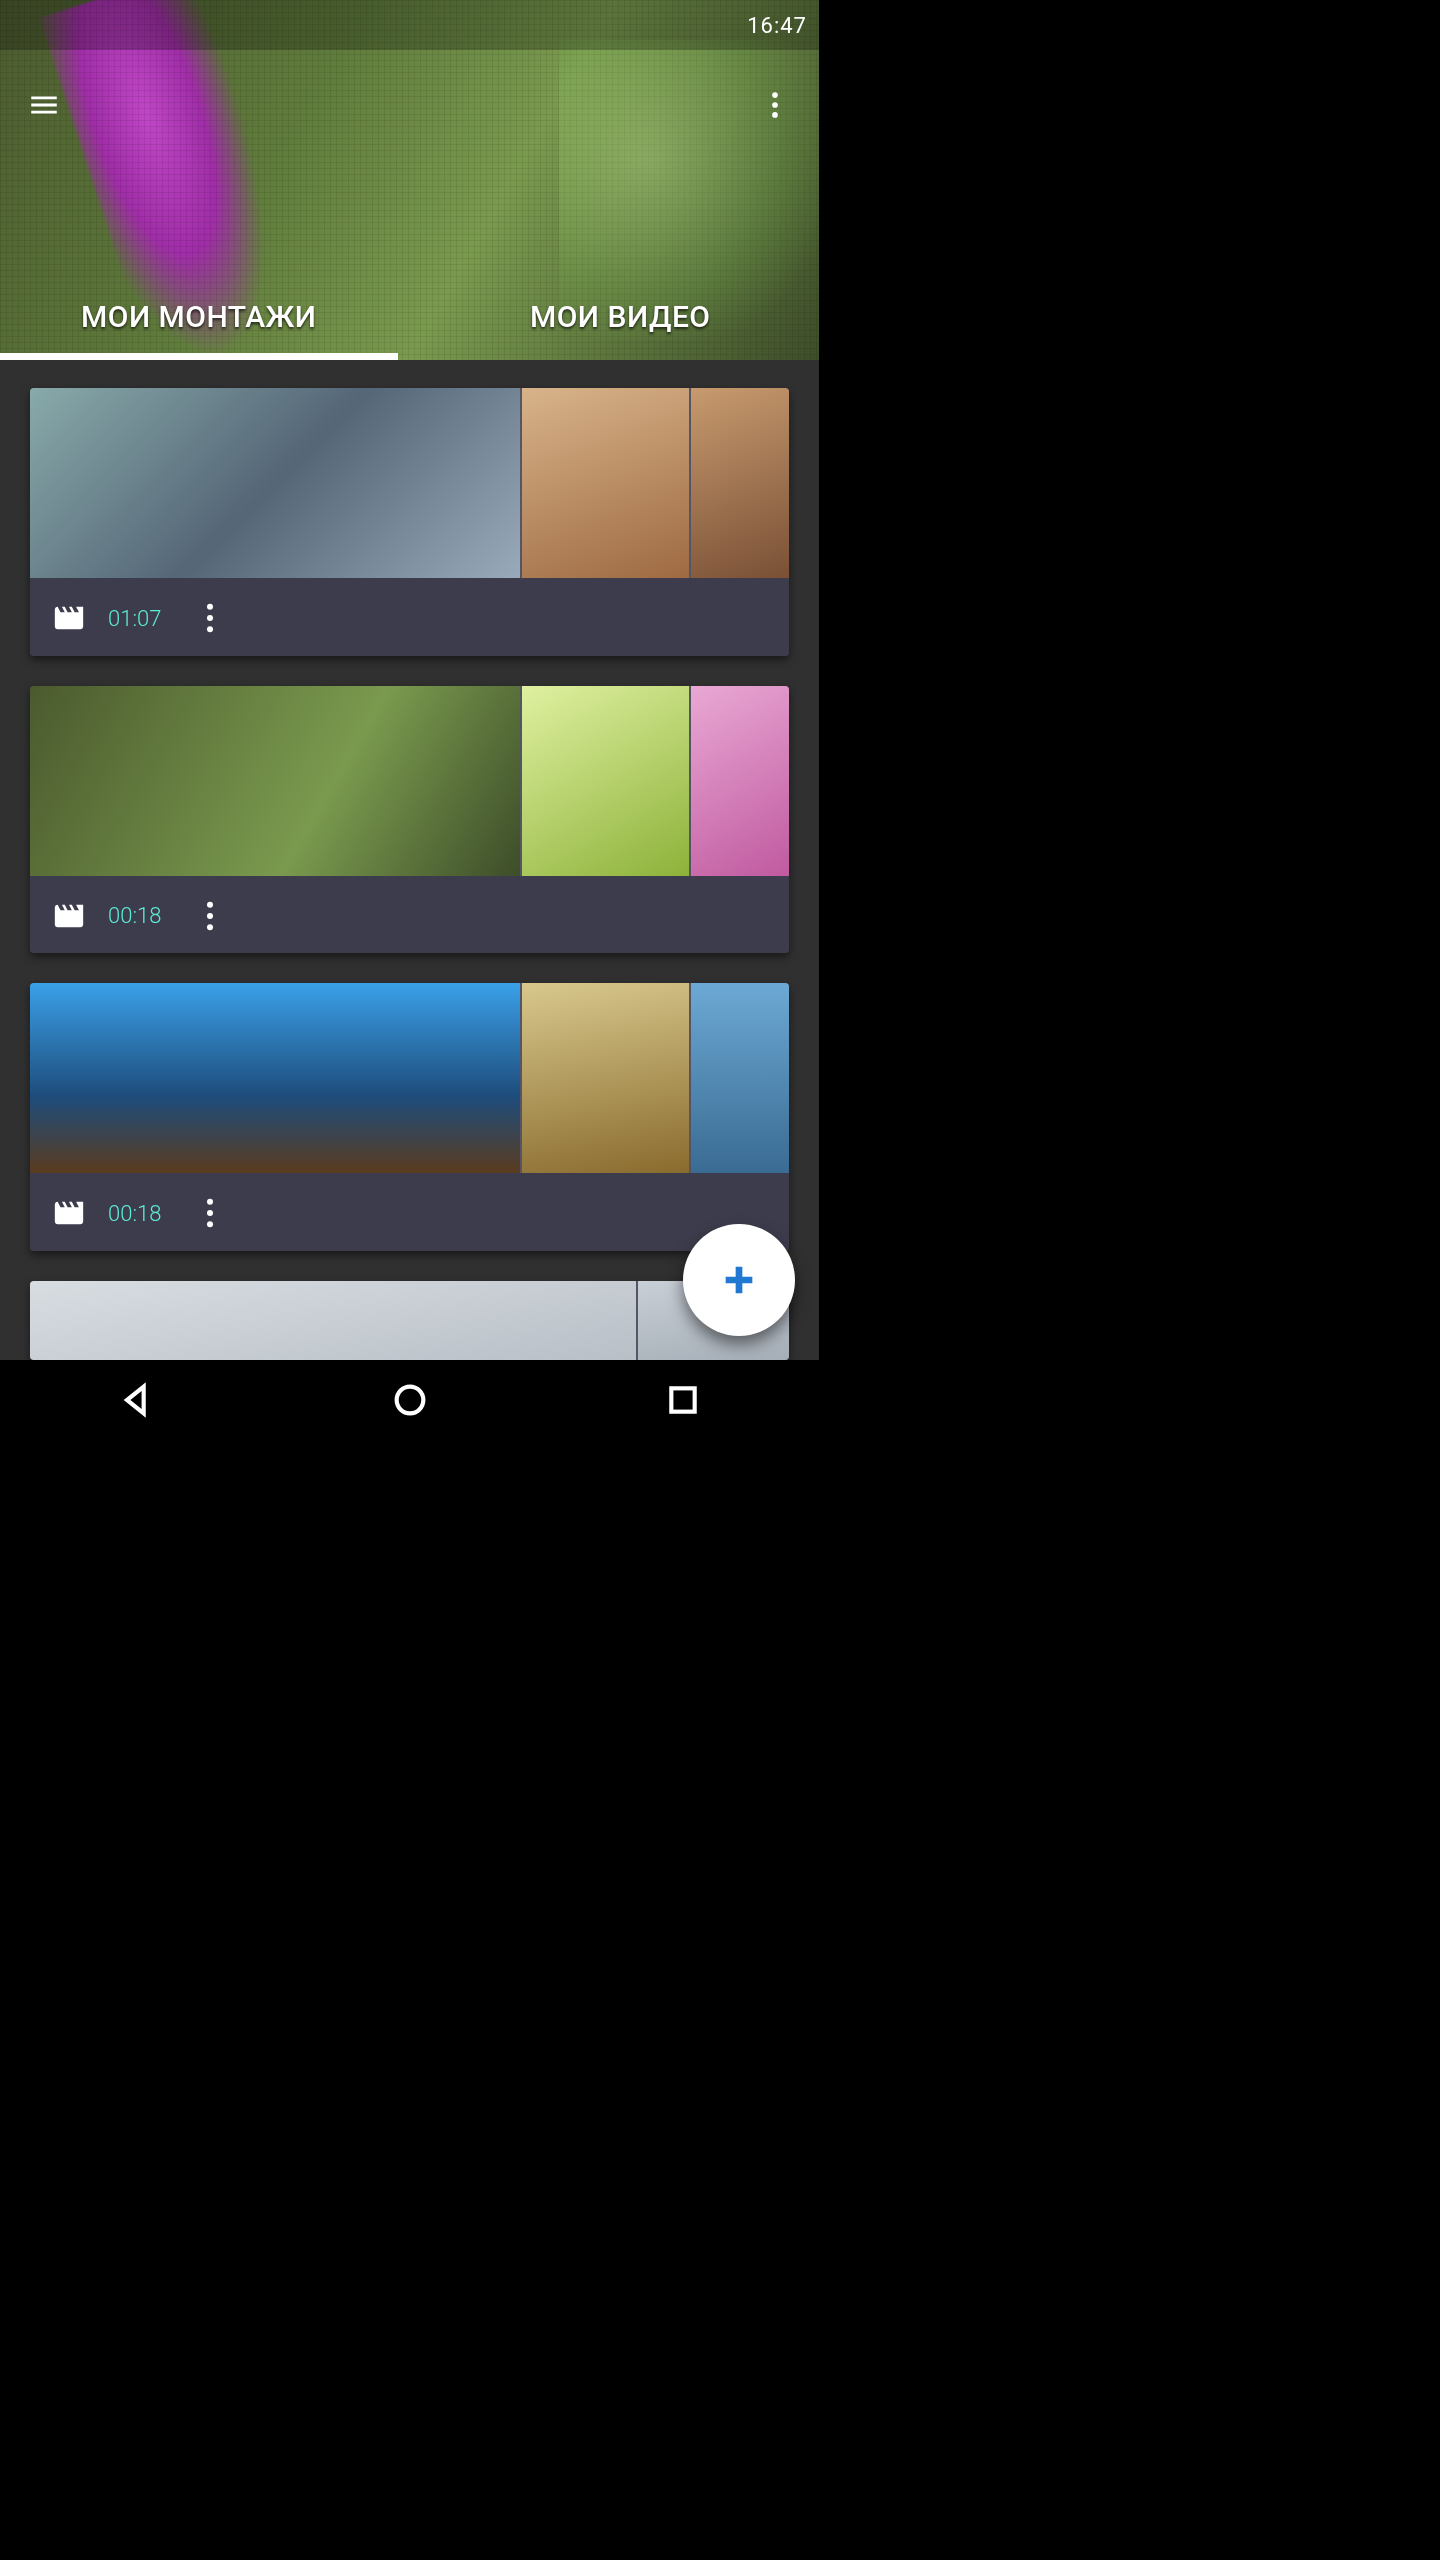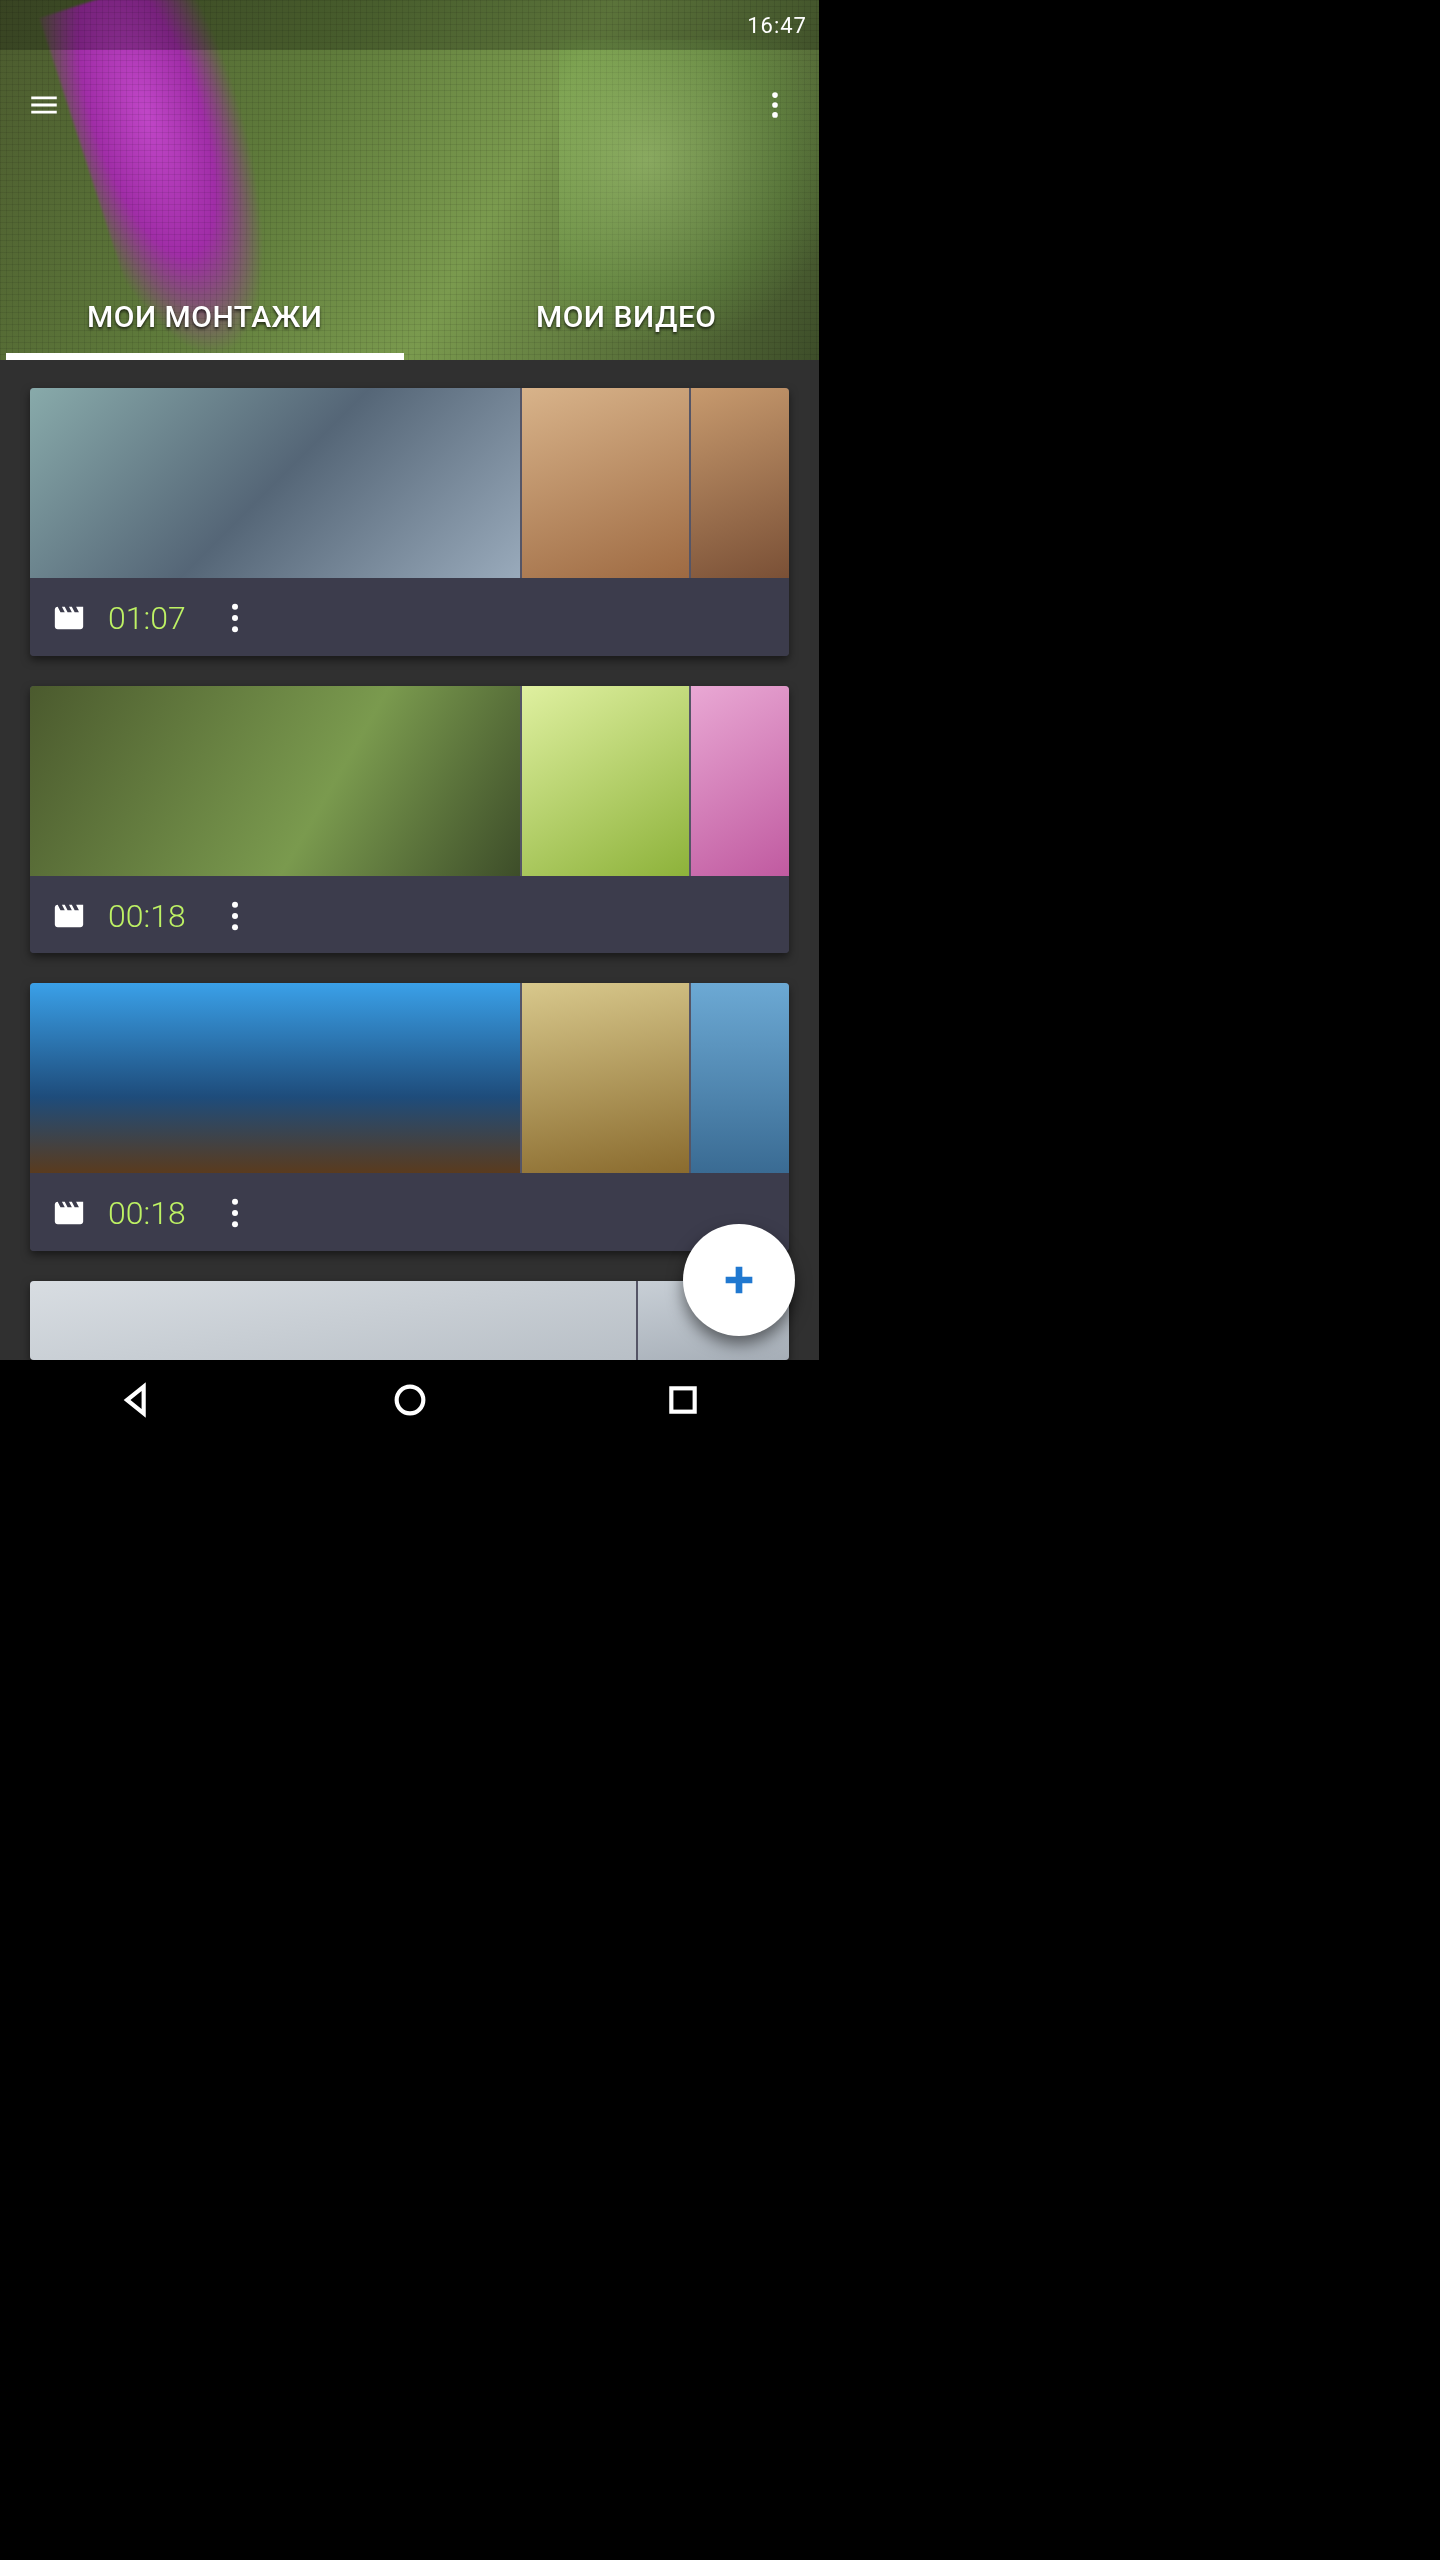--- a/index.html
+++ b/index.html
@@ -83,21 +83,21 @@
   }
   .menu-burger, .top-more {
     width: 44px; height: 44px;
     display: flex; align-items: center; justify-content: center;
     color: #fff;
   }
   .menu-burger svg, .top-more svg { width: 34px; height: 34px; fill: #fff; }
   
   .tabs {
     position: absolute;
-    bottom: 0; left: 6px;
+    bottom: 0; left: 0;
     width: 100%;
     height: 88px;
     display: flex;
     z-index: 30;
     gap: 24px;
   }
   .tab {
     flex: 1;
     display: flex;
     align-items: center;
@@ -179,23 +179,23 @@
   }
   .clapper svg{width:34px;height:34px;fill:#fff;}
   .title {
     flex: 1;
     font-size: 34px;
     font-weight: 300;
     white-space: nowrap;
     overflow: hidden;
   }
   .dur {
-    font-size: 32px;
+    font-size: 22px;
     font-weight: 300;
-    color: #bef264;
+    color: #5eead4;
     margin-right: 9px;
     font-variant-numeric: tabular-nums;
   }
   .row-more {
     width: 44px; height: 44px;
     display: flex; align-items: center; justify-content: center;
   }
   .row-more svg{width:8px;height:30px;fill:#fff;}
   .card.partial { height: 80px; }
   .card.partial .strip { height: 80px; }

